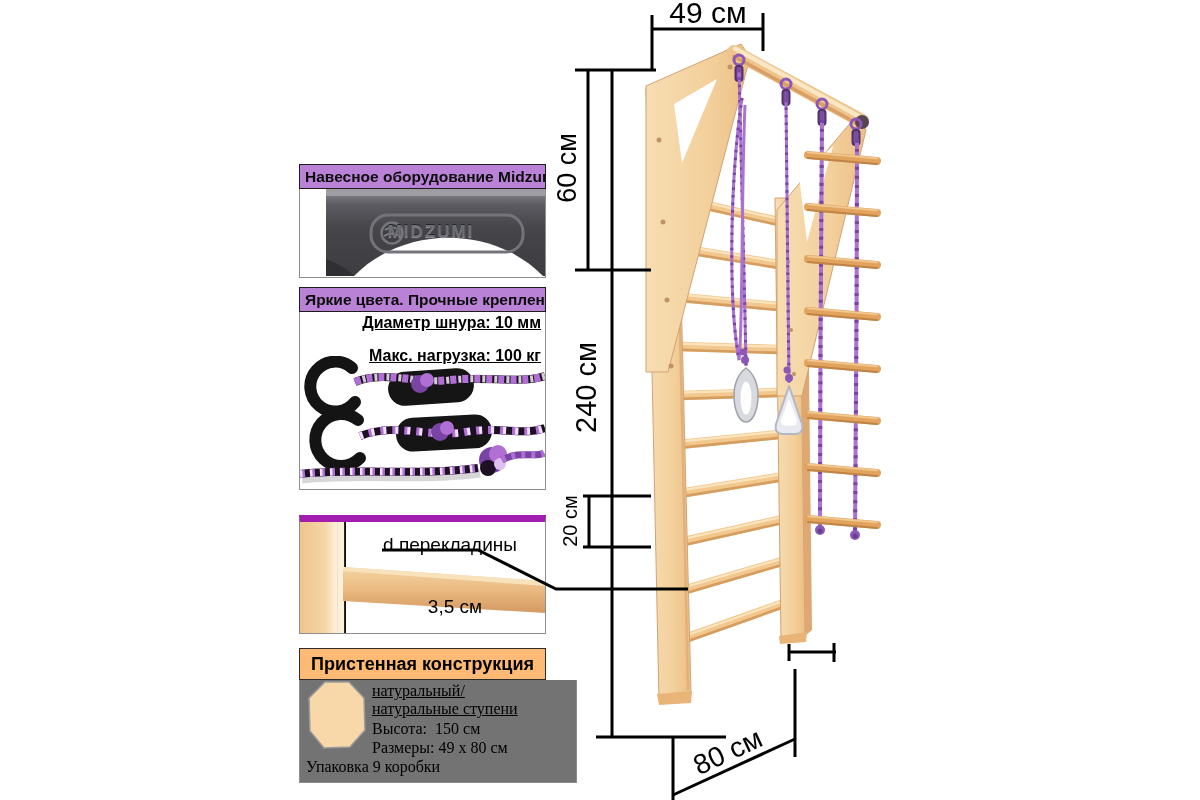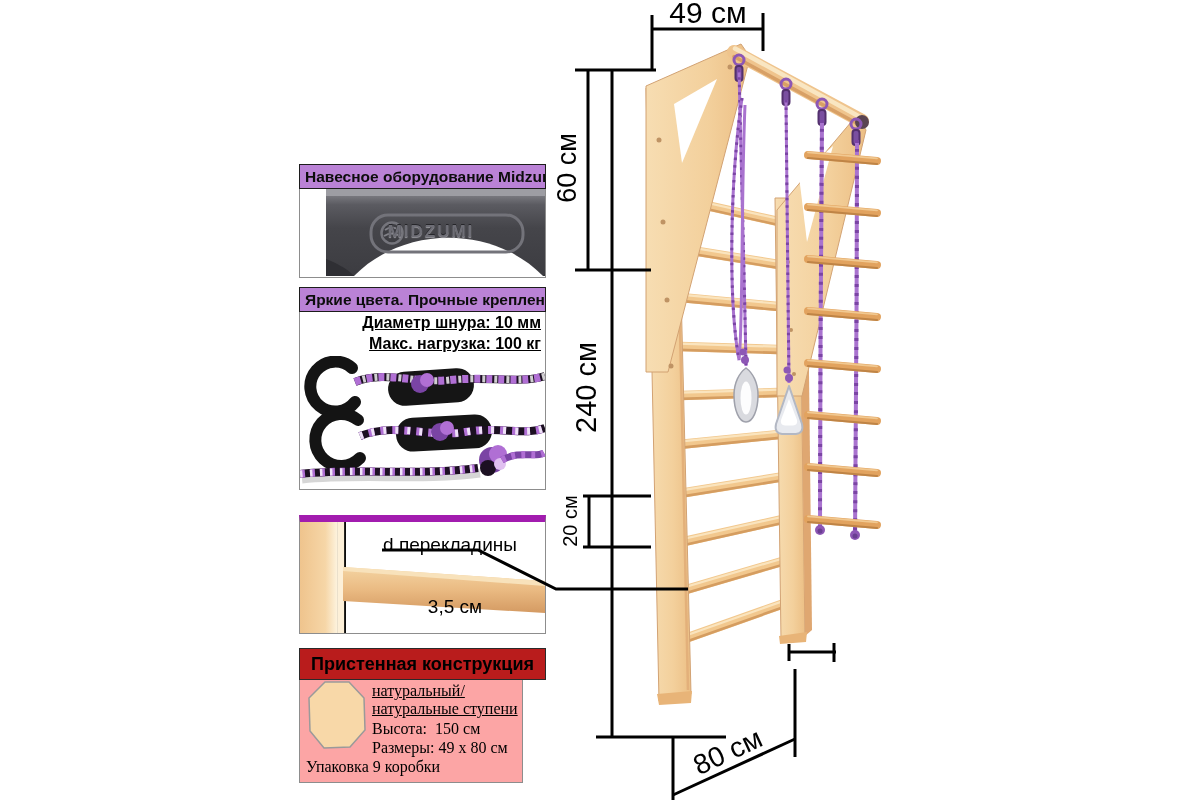--- a/index.html
+++ b/index.html
@@ -10,24 +10,24 @@
   
   .card-header{position:absolute;left:299px;width:247px;box-sizing:border-box;
     background:#ba82d6;border:1px solid #1c1c1c;color:#0d0d0d;font-weight:bold;
     font-size:15.5px;line-height:23px;padding:0 0 0 5px;white-space:nowrap;overflow:hidden;}
   .card-img{position:absolute;left:299px;width:247px;box-sizing:border-box;
     border:1px solid #8d8d8d;border-top:none;background:#fff;overflow:hidden;}
   #card2-body .spec{position:absolute;right:4px;font-weight:bold;font-size:16px;
      text-decoration:underline;white-space:nowrap;}
   #card3 .lbl{position:absolute;font-size:19px;text-align:center;}
   #card4-header{position:absolute;left:299px;top:648px;width:247px;height:32px;box-sizing:border-box;
-    background:#b91c1c;border:1px solid #2a2a2a;font-weight:bold;font-size:18px;
+    background:#fdba74;border:1px solid #2a2a2a;font-weight:bold;font-size:18px;
     text-align:center;line-height:30px;}
-  #card4-body{position:absolute;left:299px;top:680px;width:224px;height:103px;box-sizing:border-box;
-    background:#fca5a5;border:1px solid #8d8d8d;border-top:none;
+  #card4-body{position:absolute;left:299px;top:680px;width:278px;height:103px;box-sizing:border-box;
+    background:#737373;border:1px solid #8d8d8d;border-top:none;
     font-family:"Liberation Serif",serif;font-size:16px;}
   #card4-body .tx{position:absolute;left:72px;white-space:pre-wrap;}
   .u{text-decoration:underline;}
 
   
   .dim{position:absolute;color:#000;text-align:center;white-space:nowrap;}
   #dim49 {left:638px;top:-4px;width:140px;font-size:30px;}
   #dim60 {left:522px;top:153px;width:90px;height:30px;font-size:27px;transform:rotate(-90deg);}
   #dim240{left:531px;top:371px;width:110px;height:33px;font-size:29px;transform:rotate(-90deg);}
   #dim20 {left:531px;top:509px;width:80px;height:24px;font-size:20px;transform:rotate(-90deg);}
@@ -79,21 +79,21 @@
       <rect x="45" y="26" width="152" height="37" rx="17" fill="none" stroke="#73737a" stroke-width="3"></rect>
       <circle cx="66" cy="44" r="10.5" fill="#3e3e43" stroke="#75757c" stroke-width="2.5"></circle>
       <path d="M59,41 q7,-5 14,0 M58,47 q8,-5 16,0" stroke="#818188" stroke-width="1.8" fill="none"></path>
     </svg>
     <div id="mz-text">MIDZUMI</div>
   </div>
 
   <div class="card-header" style="top:287px;height:25px;">Яркие цвета. Прочные крепления.</div>
   <div class="card-img" id="card2-body" style="top:312px;height:178px;">
     <div class="spec" style="top:2px;text-align:center;">Диаметр шнура: 10 мм</div>
-    <div class="spec" style="top:23px;">Макс. нагрузка: 100 кг</div>
+    <div class="spec" style="top:35px;">Макс. нагрузка: 100 кг</div>
     <svg width="245" height="132" viewBox="0 0 245 132" style="position:absolute;left:0;top:44px;">
       <path d="M52,12 A25,25 0 1 0 55,46" stroke="#141414" stroke-width="12" fill="none" stroke-linecap="round"></path>
       <path d="M58,64 A26,26 0 1 0 60,102" stroke="#141414" stroke-width="12" fill="none" stroke-linecap="round"></path>
       <rect x="88" y="14" width="86" height="34" rx="17" fill="#151515" transform="rotate(-4 131 31)"></rect>
       <rect x="96" y="60" width="96" height="34" rx="17" fill="#151515" transform="rotate(-3 144 77)"></rect>
       <g>
         <path d="M55,26 C85,14 115,28 150,24 C190,20 220,28 245,20" stroke="#1c1022" stroke-width="8" fill="none"></path>
         <path d="M55,26 C85,14 115,28 150,24 C190,20 220,28 245,20" stroke="#b06fd4" stroke-width="8" fill="none" stroke-dasharray="6 6"></path>
         <path d="M55,26 C85,14 115,28 150,24 C190,20 220,28 245,20" stroke="#ffffff" stroke-width="7" fill="none" stroke-dasharray="3 9" stroke-dashoffset="4" opacity=".8"></path>
         <path d="M60,80 C95,66 130,82 165,76 C200,70 225,80 245,72" stroke="#1c1022" stroke-width="8" fill="none"></path>

